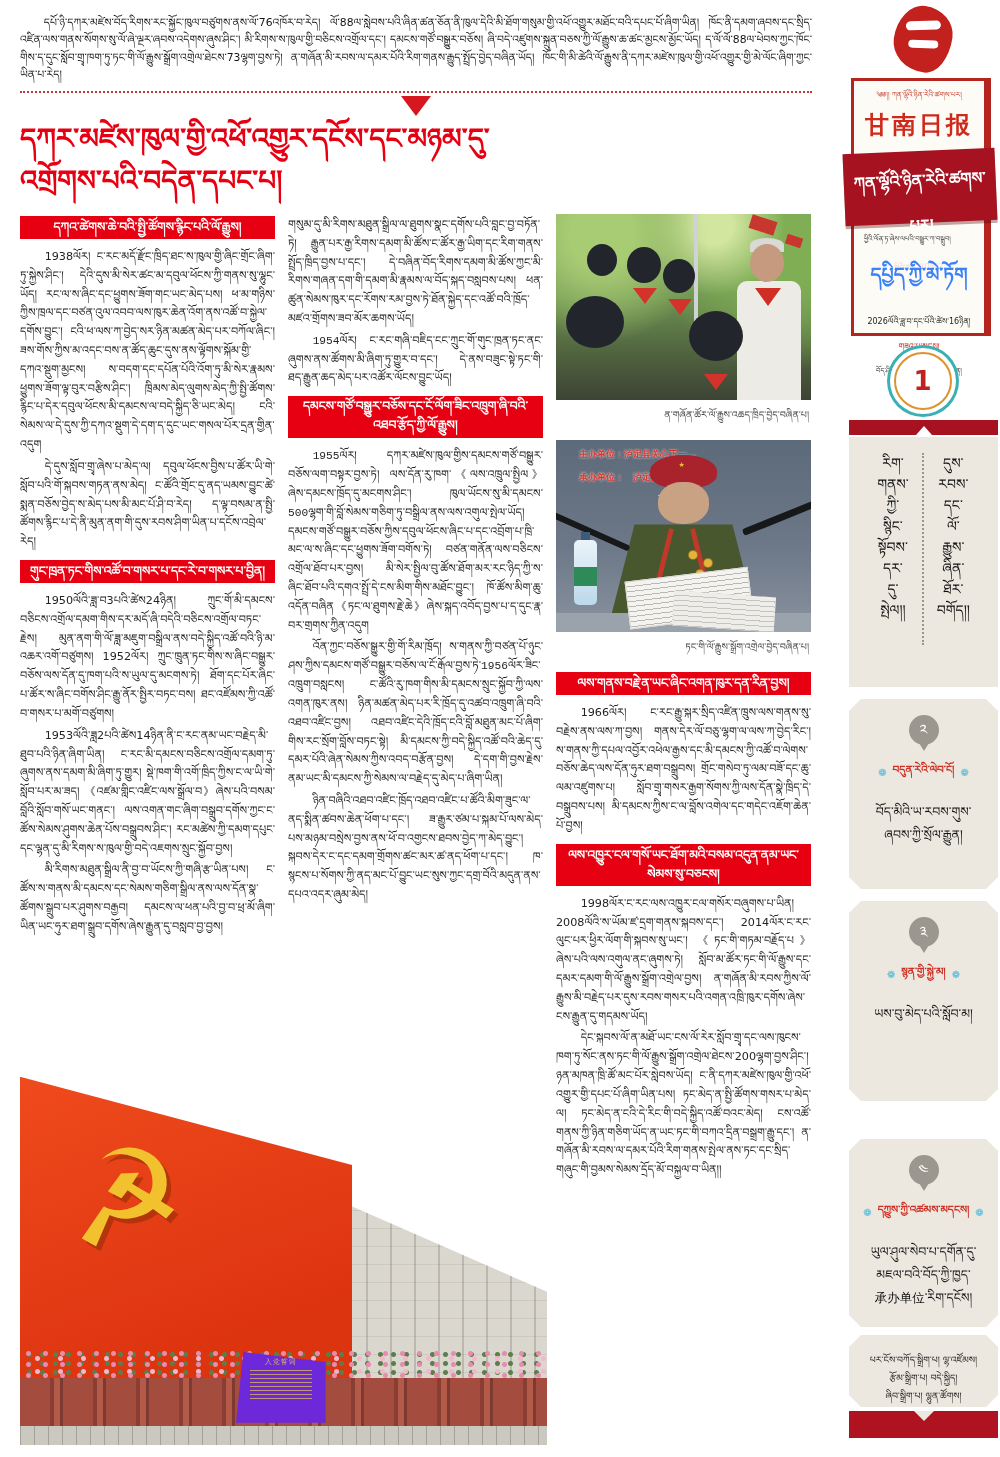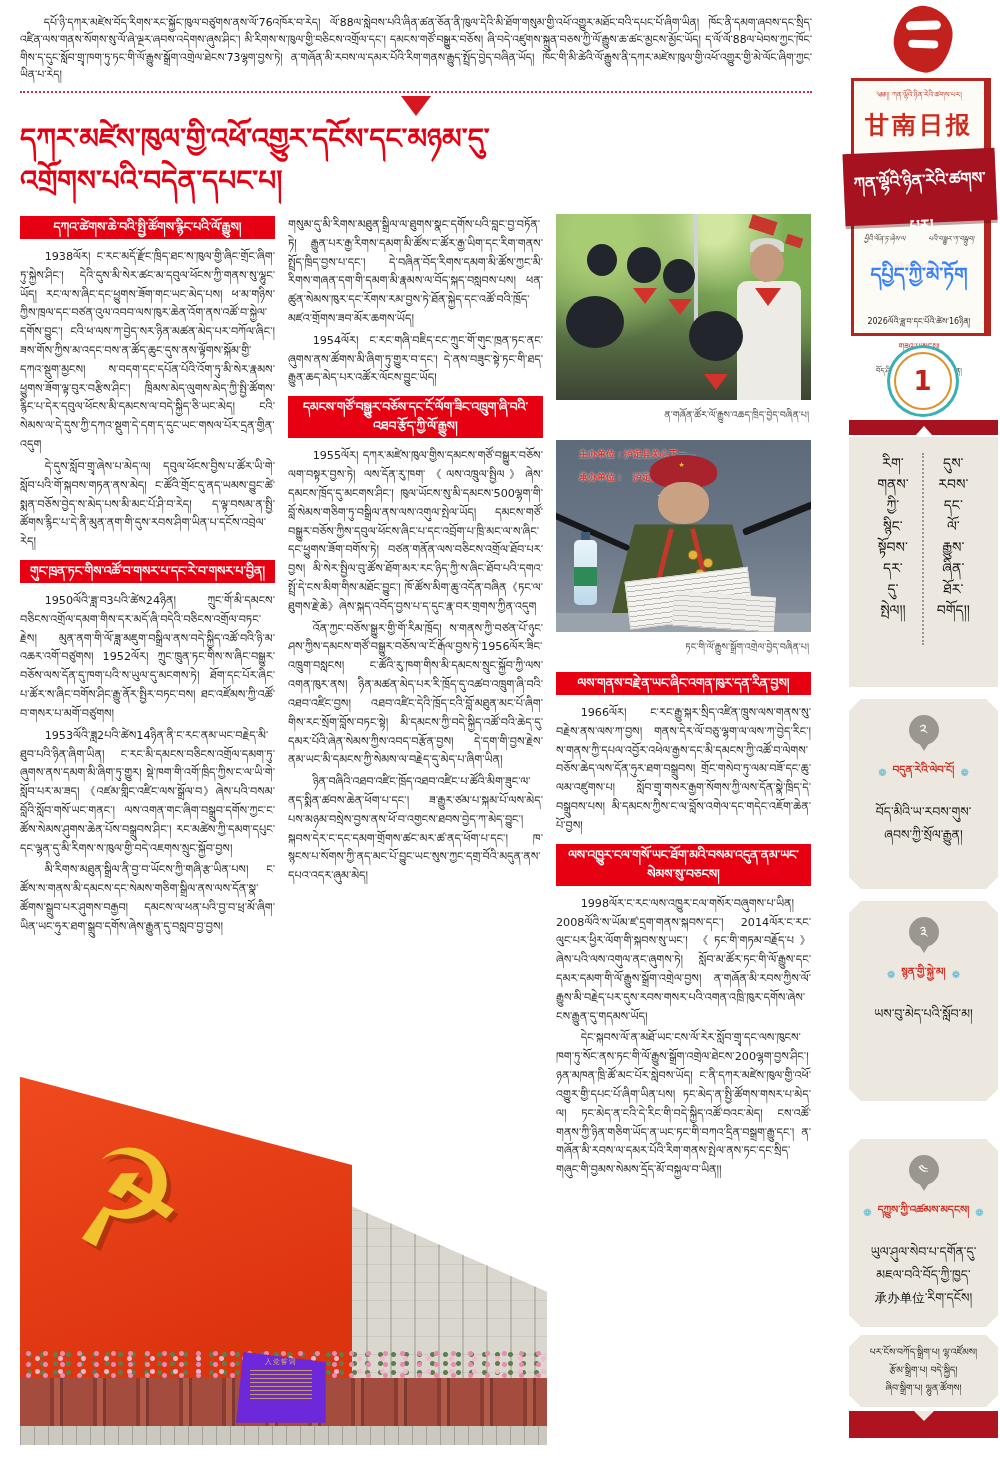--- a/index.html
+++ b/index.html
@@ -10,21 +10,21 @@
   .main{position:absolute;left:20px;top:14px;width:792px;z-index:2;}
   .intro{font-size:10.8px;line-height:1.62;text-align:justify;text-indent:2.2em;color:#141414;}
   .sep{margin-top:7px;border-top:2px dotted #c2353a;}
   .arrow-down{width:0;height:0;border-left:15px solid transparent;border-right:15px solid transparent;
               border-top:20px solid #d6171f;margin:3px auto 0;}
   .headline{color:#e60012;font-weight:bold;font-size:28px;line-height:1.5;margin-top:2px;}
 
   .cols{display:flex;gap:13px;margin-top:12px;}
   .col{width:255px;overflow:hidden;}
   .col1{height:800px;}
-  .col2{height:938px;}
+  .col2{height:938px;font-family:Liberation Mono, monospace;}
   .col3{height:1168px;}
   .sec-h{background:#e60012;color:#fff;font-size:12.3px;font-weight:bold;text-align:center;
          padding:2px 5px;line-height:1.55;margin:8px 0 9px;}
   .col p{font-size:11.2px;line-height:1.68;text-align:justify;text-indent:2.2em;margin:0 0 3px;color:#232323;}
   .caption{font-size:9.5px;color:#4a4a4a;text-align:right;margin:4px 2px 9px;}
   .byline{font-size:11px;text-align:right;margin-top:8px;color:#222;}
 
   
   .photo1{position:relative;height:186px;overflow:hidden;
     background:
@@ -118,21 +118,21 @@
   .mast-box{position:absolute;left:6px;top:78px;width:140px;height:258px;background:#fdfbf6;
             border:3px solid #b5251f;border-right:7px solid #b5251f;box-sizing:border-box;}
   .mast-tagline{color:#c0392b;font-size:7.2px;text-align:center;margin-top:5px;white-space:nowrap;overflow:hidden;}
   .mast-cn{color:#ce2a1c;font-size:24px;font-weight:bold;text-align:center;letter-spacing:3px;
            font-family:"DejaVu Serif",serif;margin-top:2px;}
   .ribbon{position:absolute;left:-10px;width:152px;top:70px;height:72px;background:#a6121f;
           transform:rotate(-2.5deg);box-shadow:0 3px 0 rgba(80,0,0,.35);color:#fff;text-align:center;}
   .ribbon-name{font-size:16px;font-weight:bold;margin-top:12px;}
   .ribbon-issue{font-size:7.5px;margin-top:5px;color:#f3d9d9;}
   .mast-meta{position:absolute;left:0;width:100%;top:150px;text-align:center;}
-  .meta-row{font-size:6.8px;color:#333;display:flex;justify-content:space-between;padding:0 10px;font-style:italic;}
+  .meta-row{font-size:6.8px;color:#333;display:flex;justify-content:flex-start;padding:0 10px;}
   .supplement{font-size:19px;font-weight:bold;color:#3b82f6;font-family:Liberation Serif, serif;margin-top:3px;}
   .mast-date{font-size:8px;color:#222;margin-top:5px;}
   .mast-week{font-size:8px;color:#c0231d;margin-top:2px;}
   .mast-tibdate{font-size:7px;color:#333;margin-top:3px;}
 
   .badge1{position:absolute;left:50%;transform:translateX(-50%);top:352px;width:54px;height:54px;background:#fff;
           border-radius:50%;border:2px solid #dd9330;box-shadow:0 0 0 4px #fff,0 0 0 7px #3aafb4;
           display:flex;align-items:center;justify-content:center;color:#c0231d;font-size:26px;font-weight:bold;}
   .band-top{position:absolute;left:4px;right:2px;top:420px;height:15px;background:#a6121f;}
   .band-top:after{content:"";position:absolute;left:50%;bottom:0;transform:translateX(-50%);
@@ -140,21 +140,21 @@
   .motto{position:absolute;left:4px;right:2px;top:437px;height:250px;background:#ece8e0;
          display:flex;justify-content:center;gap:13px;padding-top:16px;box-sizing:border-box;}
   .motto-col{font-size:14px;line-height:1.5;text-align:center;white-space:pre-line;color:#101010;}
   .motto-div{border-left:2px dotted #9a968e;height:82%;}
 
   .panel{position:absolute;left:4px;right:2px;background:#ece8e0;text-align:center;
          clip-path:polygon(0 12px,12px 0,calc(100% - 12px) 0,100% 12px,100% calc(100% - 12px),calc(100% - 12px) 100%,12px 100%,0 calc(100% - 12px));}
   .p-s2{top:699px;height:190px;}
   .p-s3{top:901px;height:200px;}
   .p-s4{top:1139px;height:188px;}
-  .p-credits{top:1335px;height:72px;padding-top:8px;box-sizing:border-box;}
+  .p-credits{top:1335px;height:72px;padding-top:16px;box-sizing:border-box;}
   .bubble{position:relative;width:30px;height:30px;margin:16px auto 0;background:#9b978f;border-radius:50%;
           color:#fff;font-size:15px;line-height:30px;}
   .bubble:after{content:"";position:absolute;left:10px;bottom:-6px;width:0;height:0;
           border-left:5px solid transparent;border-right:5px solid transparent;border-top:8px solid #9b978f;}
   .sec-label{display:flex;align-items:center;justify-content:center;gap:6px;margin-top:13px;
              color:#cd3125;font-size:10.5px;font-weight:bold;}
   .flower{color:#45b6d6;font-size:10px;}
   .sec-text{font-size:12.5px;line-height:1.85;margin-top:13px;white-space:pre-line;color:#121212;padding:0 6px;}
   .credit-line{font-size:9.3px;line-height:1.95;color:#222;}
   .band-bottom{position:absolute;left:4px;right:2px;top:1411px;height:27px;background:#b01320;}

